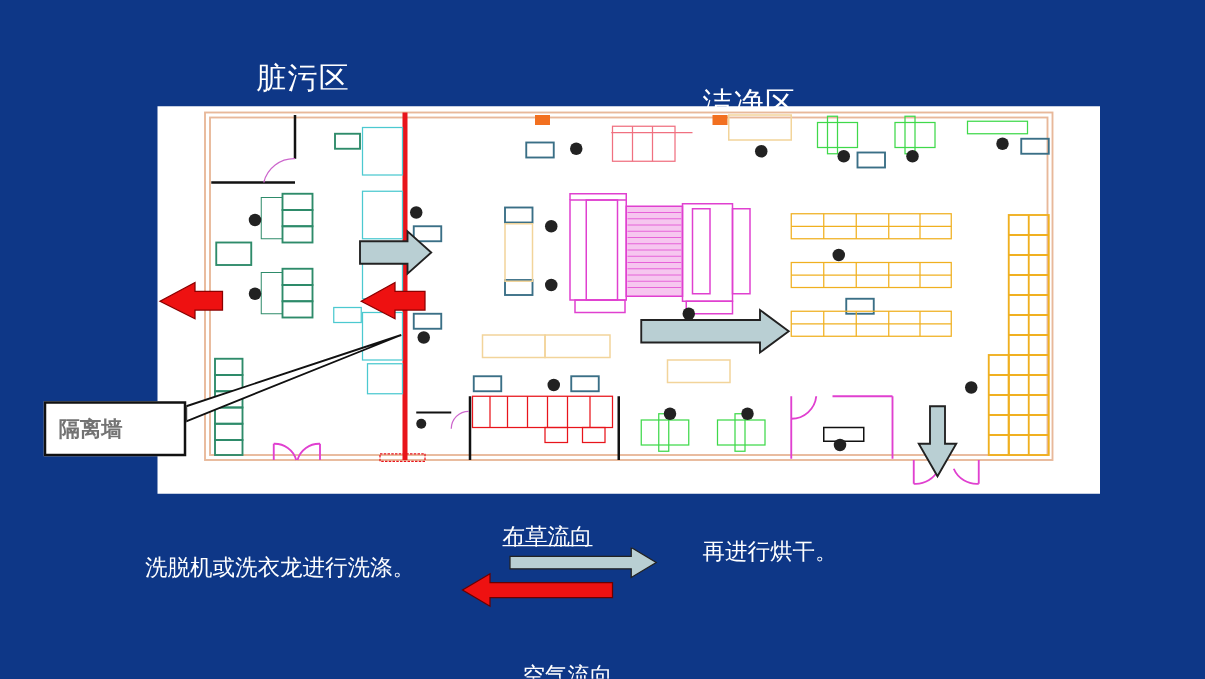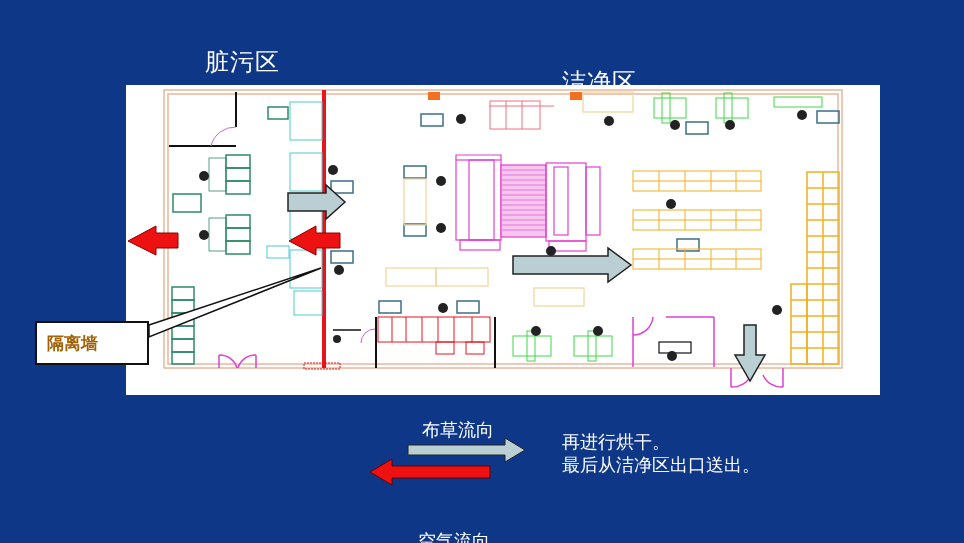--- a/index.html
+++ b/index.html
@@ -16,27 +16,27 @@
   #title-dirty { left: 205px; }
   #title-clean { left: 562px; margin-top: 20px; }
   .plan {
     position: absolute; left: 126px; top: 85px; width: 754px; height: 310px;
     background: #ffffff;
   }
   .plan svg { position: absolute; left: 0; top: 0; }
   .callout {
     position: absolute; left: 35px; top: 321px; width: 114px; height: 44px;
     background: #fff; border: 2px solid #111; box-sizing: border-box;
-    color: #a16207; font-weight: bold; font-size: 17px;
+    color: #737373; font-weight: bold; font-size: 17px;
     display: flex; align-items: center; padding-left: 10px;
   }
   .txt { position: absolute; color: #ffffff; font-size: 18px; line-height: 23px; }
   #left-desc { left: 116px; top: 443px; }
   #right-desc { left: 562px; top: 430px; }
-  #legend-cloth { left: 422px; top: 418px; }
+  #legend-cloth { left: 402px; top: 418px; text-decoration: underline; }
   #legend-air { left: 418px; top: 529px; }
   .legend-svg { position: absolute; left: 360px; top: 438px; }
 </style>
 </head>
 <body>
 
 <div class="zone-title" id="title-dirty">脏污区</div>
 <div class="zone-title" id="title-clean">洁净区</div>
 
 <div class="plan">
@@ -265,17 +265,17 @@
 </div>
 
 <div class="txt" id="legend-cloth">布草流向</div>
 <svg class="legend-svg" width="170" height="50">
   <polygon points="48,7 145,7 145,0 165,12 145,24 145,17 48,17" fill="#b9cfd3" stroke="#222" stroke-width="1"></polygon>
   <polygon points="130,28 32,28 32,21 10,34 32,47 32,40 130,40" fill="#ee1111" stroke="#6a0000" stroke-width="1"></polygon>
 </svg>
 <div class="txt" id="legend-air">空气流向</div>
 
 <div class="txt" id="left-desc">
+  <div>洗脱机或洗衣龙进行洗涤。</div>
 </div>
 <div class="txt" id="right-desc">
   <div>再进行烘干。</div>
-  <div>最后从洁净区出口送出。</div>
 </div>
 
 </body></html>

